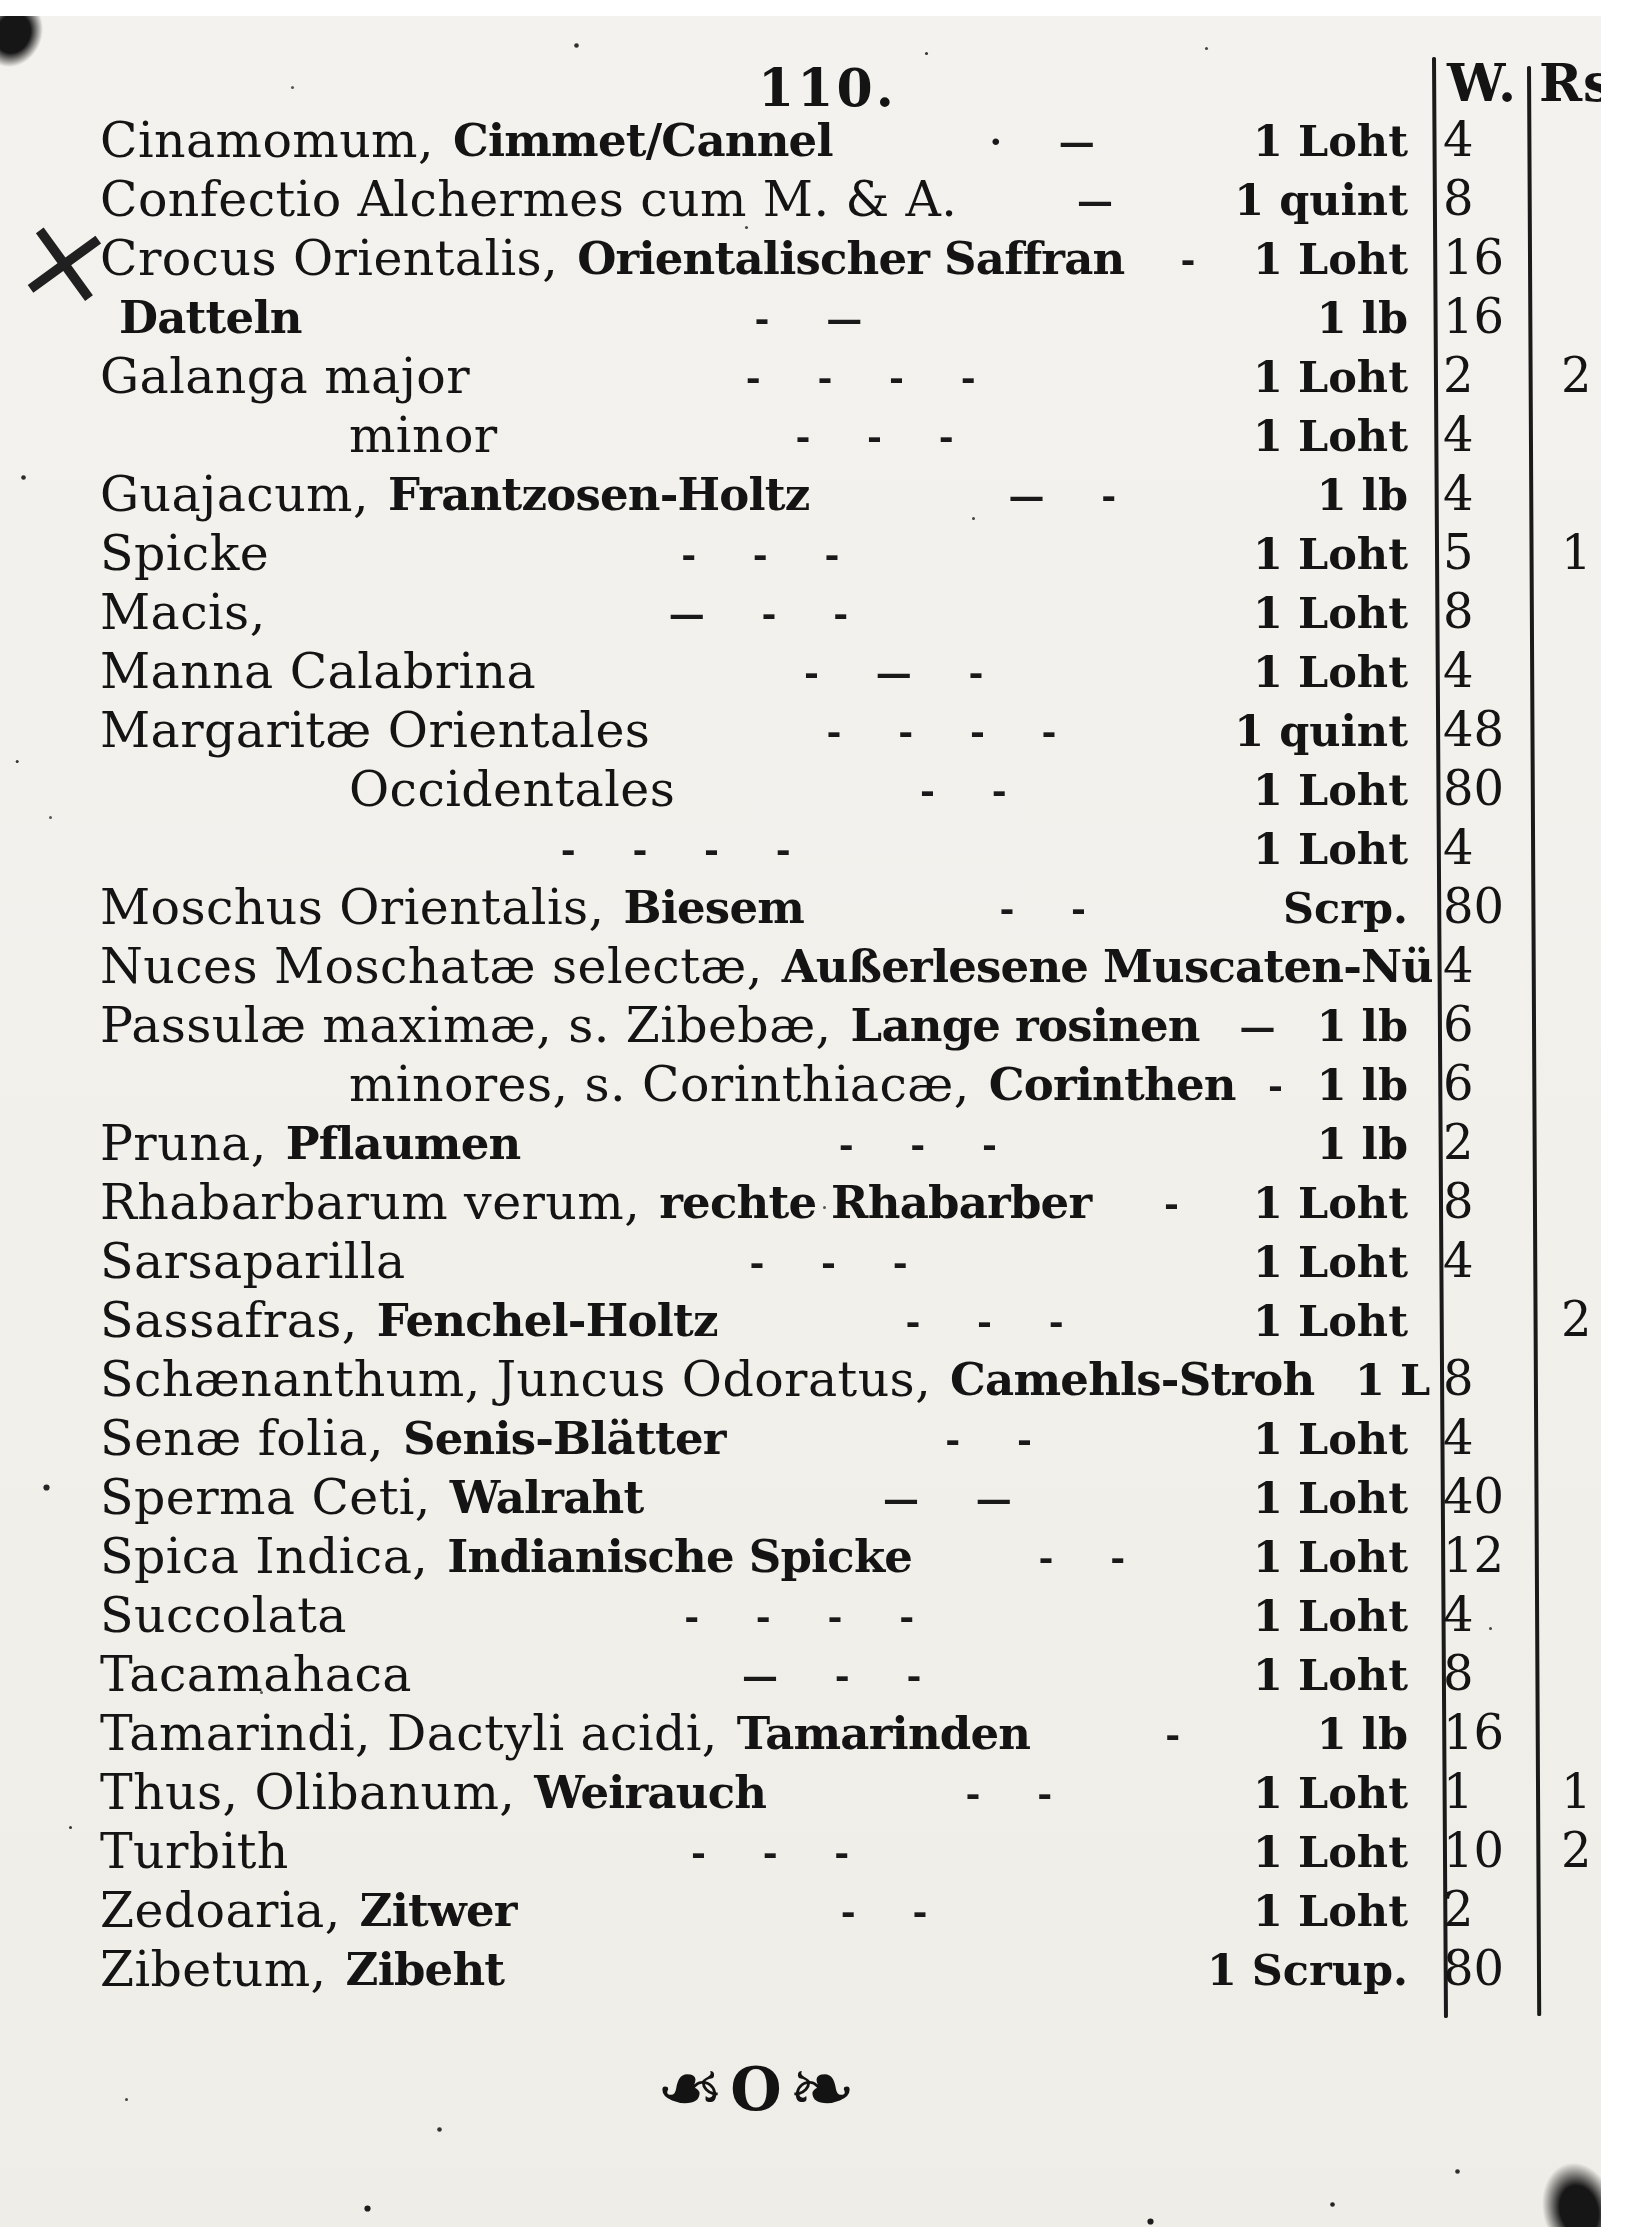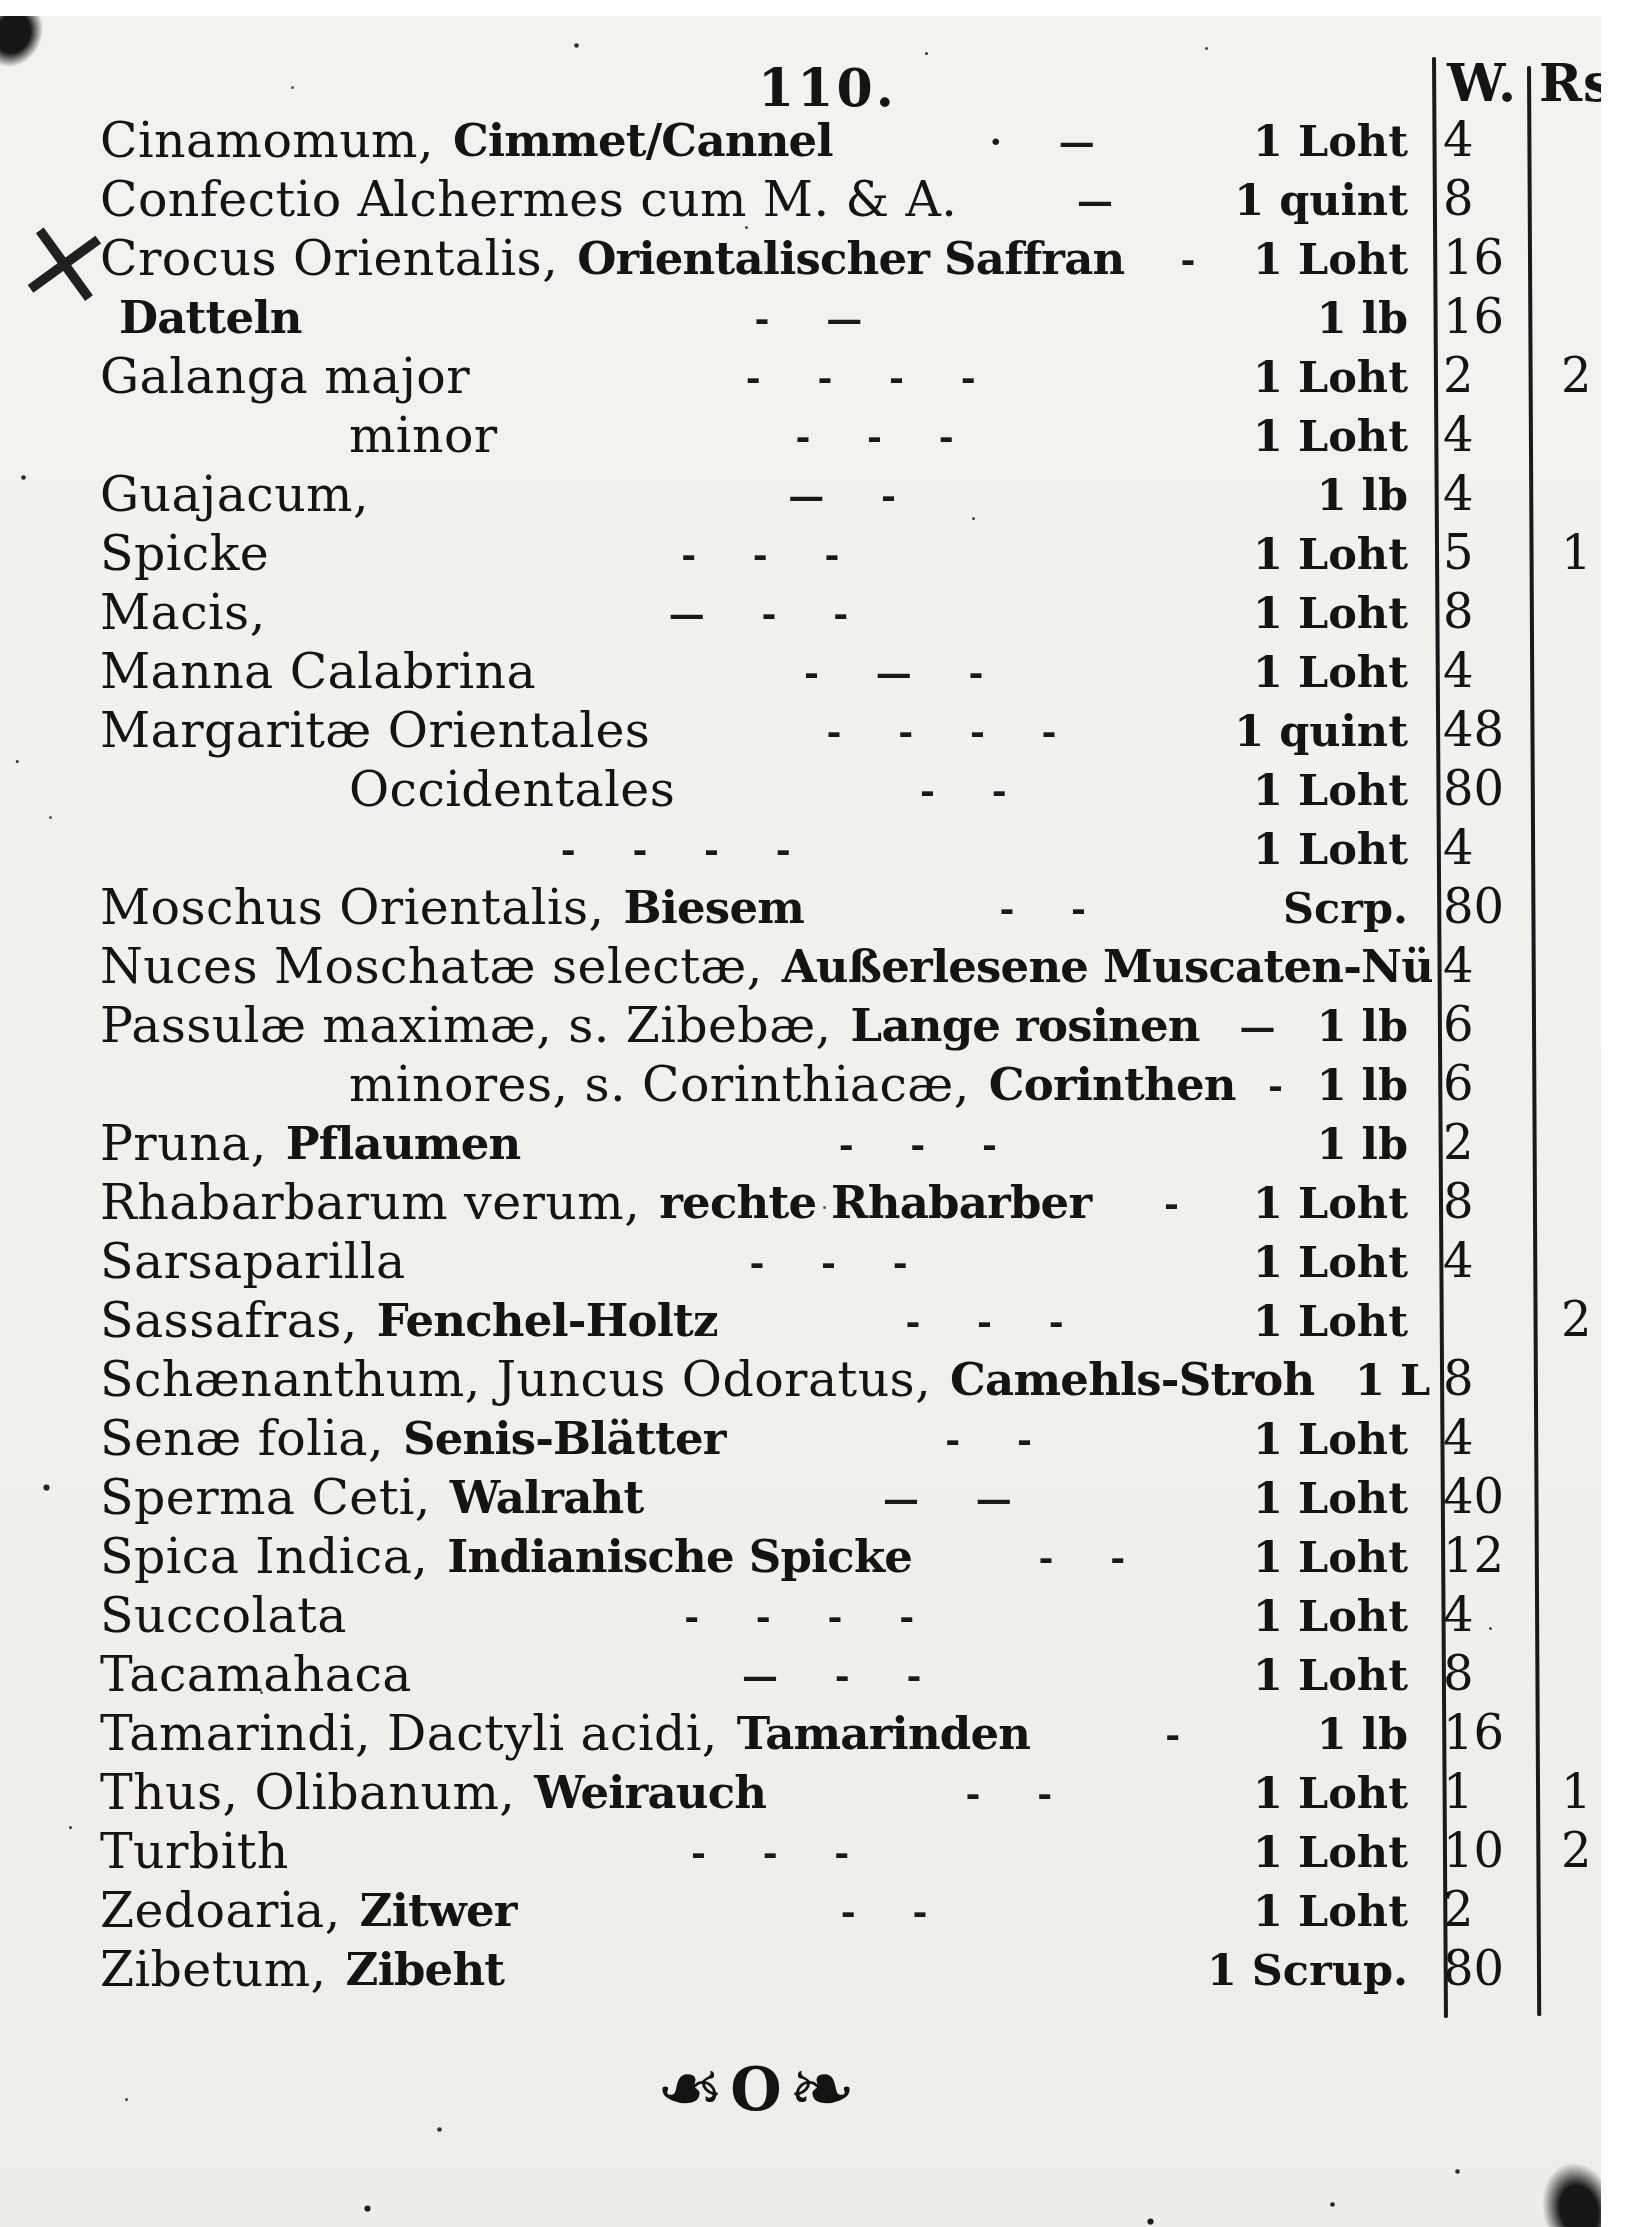--- a/index.html
+++ b/index.html
@@ -122,20 +122,21 @@
           <span class="latin">minor</span>
           <span class="leader">- - -</span>
           <span class="unit">1 Loht</span>
         </div>
         <span class="col-w">4</span>
         <span class="col-rst"></span>
       </div>
       <div class="row">
         <div class="row-main">
           <span class="latin">Guajacum,</span>
+          <span class="german">Frantzosen-Holtz</span>
           <span class="leader">— -</span>
           <span class="unit">1 lb</span>
         </div>
         <span class="col-w">4</span>
         <span class="col-rst"></span>
       </div>
       <div class="row">
         <div class="row-main">
           <span class="latin">Spicke</span>
           <span class="leader">- - -</span>

